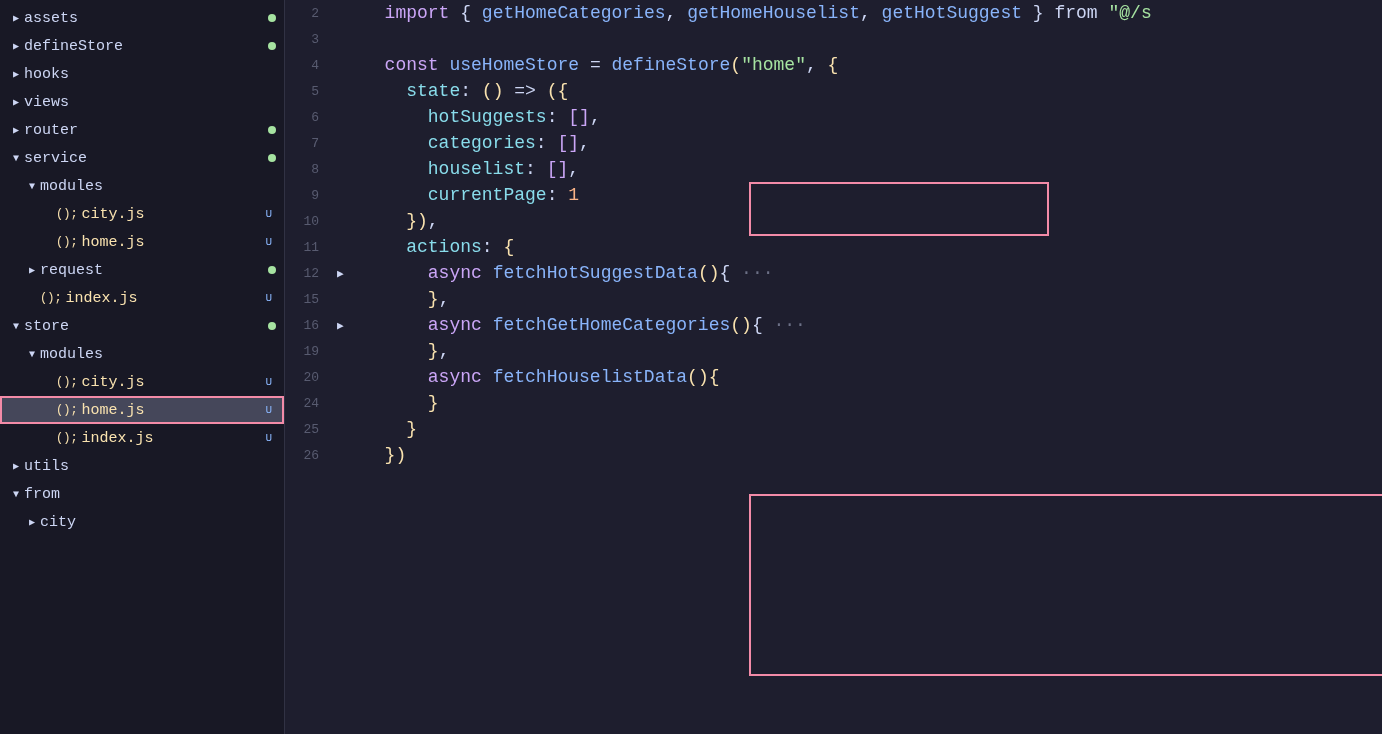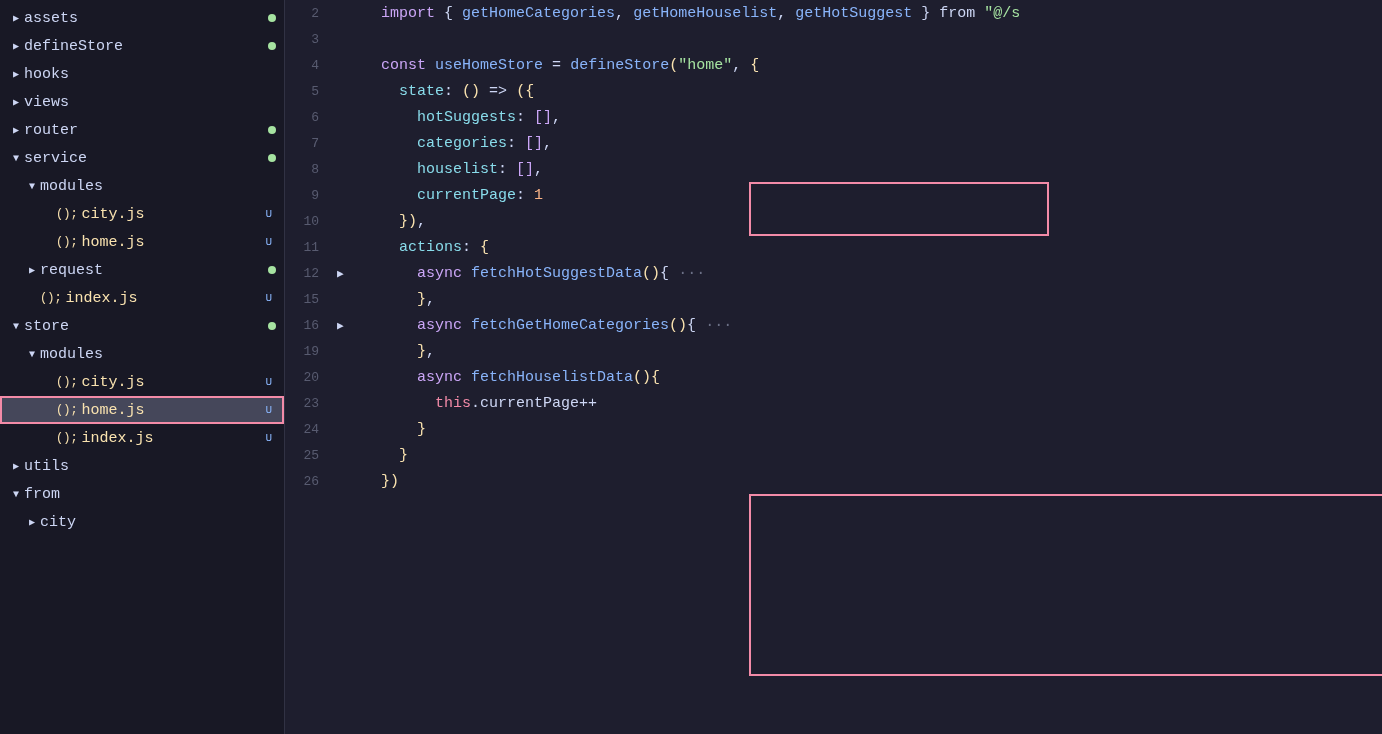--- a/index.html
+++ b/index.html
@@ -115,21 +115,21 @@
       color: #cdd6f4;
       font-size: 11px;
       vertical-align: middle;
       padding-left: 2px;
     }
 
     .line-content {
       display: table-cell;
       padding-left: 8px;
       vertical-align: middle;
-      font-size: 15px;
+      font-size: 18px;
       white-space: pre;
       color: #cdd6f4;
     }
 
     
     .kw { color: #cba6f7; } 
     .fn { color: #89b4fa; } 
     .fn2 { color: #89dceb; } 
     .str { color: #a6e3a1; } 
     .num { color: #fab387; } 
@@ -371,25 +371,20 @@
       </div>
 
       <div class="code-line">
         <span class="line-num">20</span>
         <span class="line-arrow"></span>
         <span class="line-content">      <span class="kw">async</span> <span class="fn">fetchHouselistData</span><span class="paren">(){</span></span>
       </div>
 
 
 
-      <div class="code-line">
-        <span class="line-num">23</span>
-        <span class="line-arrow"></span>
-        <span class="line-content">        <span class="this-kw">this</span><span class="op">.</span><span class="prop">currentPage</span><span class="op">++</span></span>
-      </div>
 
       <div class="code-line">
         <span class="line-num">24</span>
         <span class="line-arrow"></span>
         <span class="line-content">      <span class="paren">}</span></span>
       </div>
 
       <div class="code-line">
         <span class="line-num">25</span>
         <span class="line-arrow"></span>

